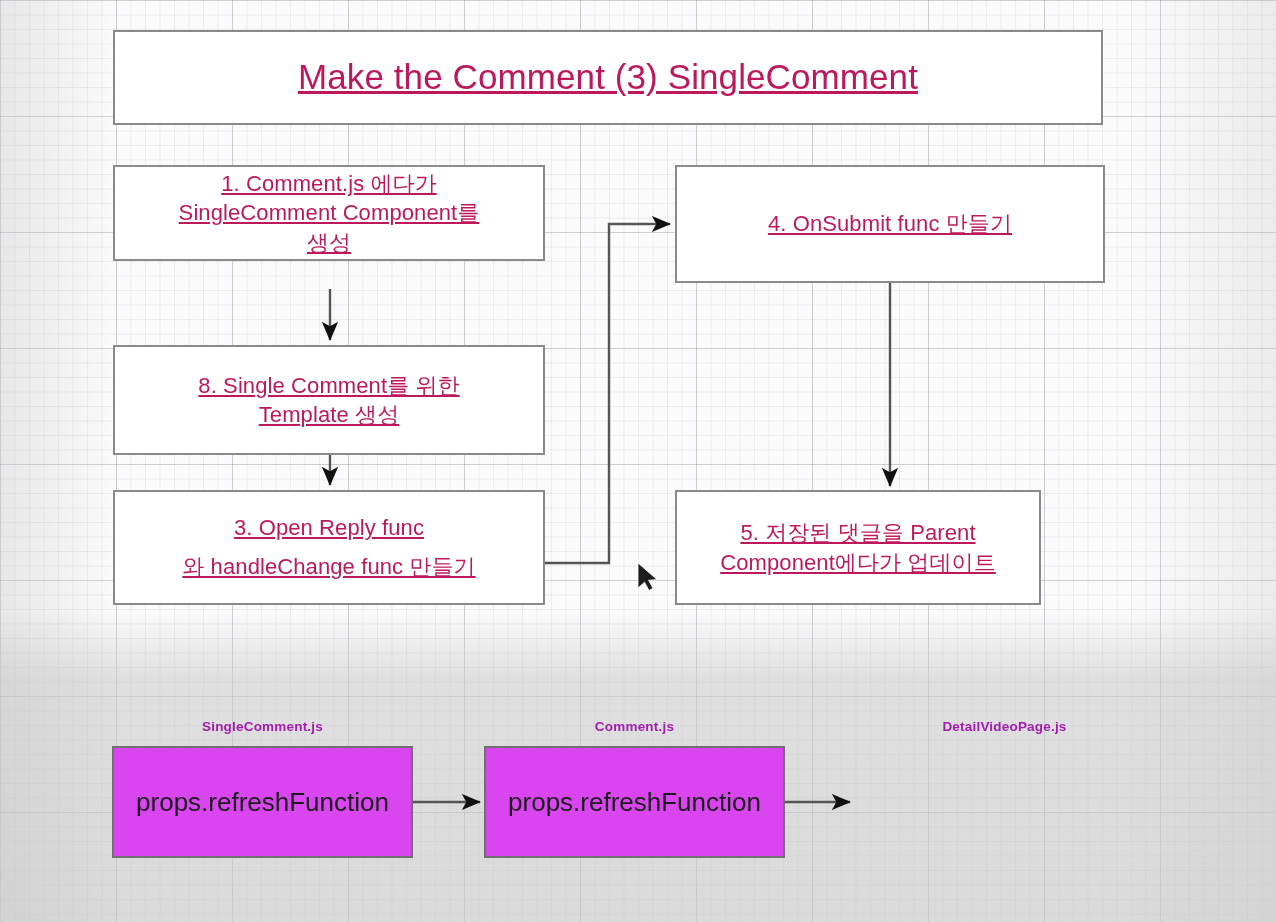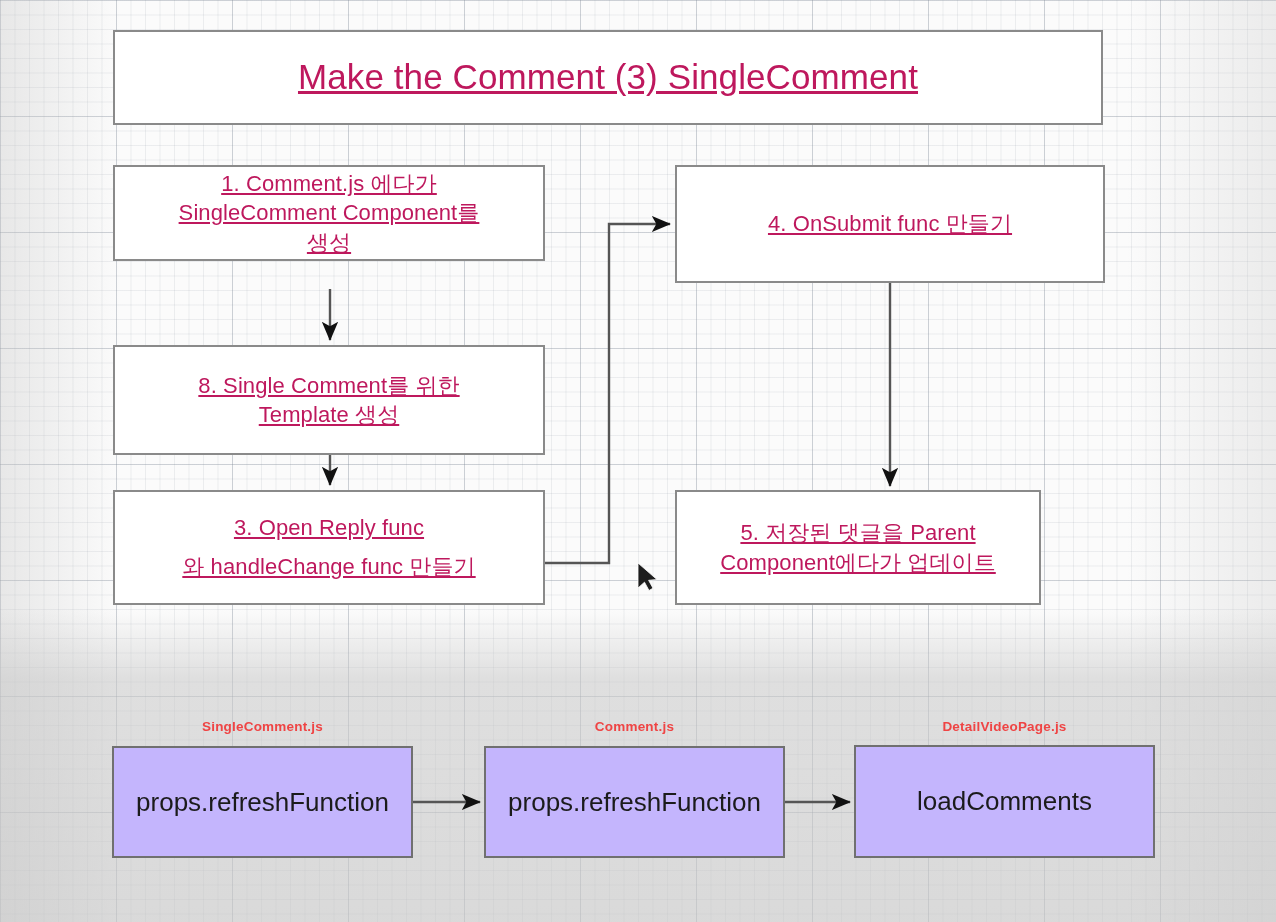--- a/index.html
+++ b/index.html
@@ -104,38 +104,38 @@
     left: 675px; top: 490px;
     width: 366px; height: 115px;
     font-size: 22px;
   }
   .node-text { display: block; padding: 0 10px; }
 
   
   .bnode {
     position: absolute;
     box-sizing: border-box;
-    background: #c4b5fd;
+    background: #d946ef;
     border: 2px solid #707070;
     display: flex;
     align-items: center;
     justify-content: center;
     text-align: center;
     color: #1b1b1b;
     font-size: 26px;
   }
   #bbox-1 { left: 112px; top: 746px; width: 301px; height: 112px; }
   #bbox-2 { left: 484px; top: 746px; width: 301px; height: 112px; }
   #bbox-3 { left: 854px; top: 745px; width: 301px; height: 113px; }
 
   .blabel {
     position: absolute;
     font-size: 13.5px;
     font-weight: bold;
-    color: #ef4444;
+    color: #a21caf;
     text-align: center;
     letter-spacing: 0.2px;
     white-space: nowrap;
   }
   #blabel-1 { left: 112px; top: 719px; width: 301px; }
   #blabel-2 { left: 484px; top: 719px; width: 301px; }
   #blabel-3 { left: 854px; top: 719px; width: 301px; }
 
   
   #connectors {
@@ -182,23 +182,20 @@
 
   <div class="blabel" id="blabel-1">SingleComment.js</div>
   <div class="blabel" id="blabel-2">Comment.js</div>
   <div class="blabel" id="blabel-3">DetailVideoPage.js</div>
 
   <div class="bnode" id="bbox-1">
     <span>props.refreshFunction</span>
   </div>
   <div class="bnode" id="bbox-2">
     <span>props.refreshFunction</span>
-  </div>
-  <div class="bnode" id="bbox-3">
-    <span>loadComments</span>
   </div>
 
   <svg id="connectors" width="1276" height="922" viewBox="0 0 1276 922">
     <defs>
       <marker id="arrowhead" markerWidth="9" markerHeight="9" refX="7.6" refY="4" orient="auto" markerUnits="strokeWidth">
         <path d="M0,0.6 L8,4 L0,7.4 L1.9,4 Z" fill="#111111"></path>
       </marker>
     </defs>
 
     <line x1="330" y1="289" x2="330" y2="340" stroke="#555555" stroke-width="2.4" marker-end="url(#arrowhead)"></line>

